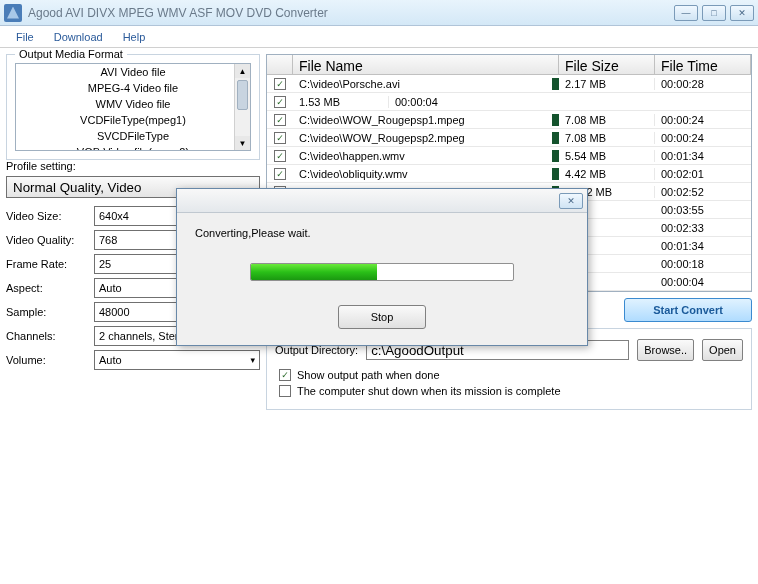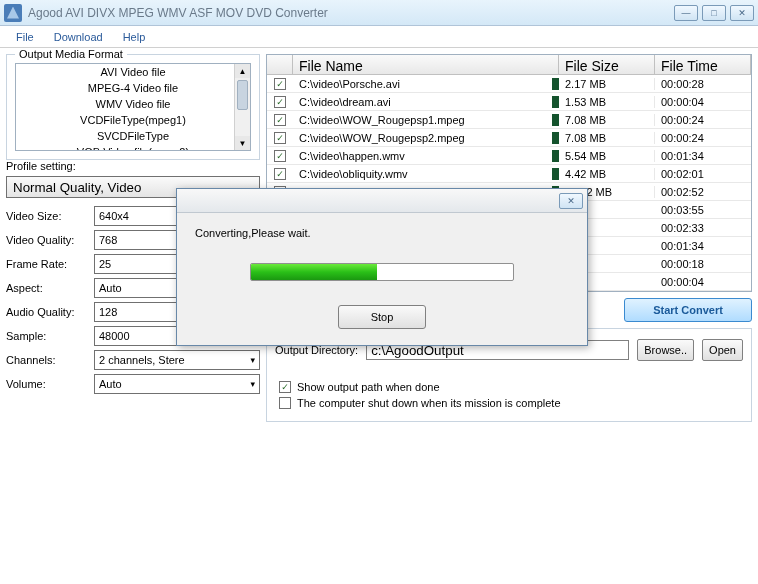--- a/index.html
+++ b/index.html
@@ -224,21 +224,21 @@
 }
 .setting-group {
   border: 1px solid #c8d4e0;
   padding: 10px 8px 8px;
   position: relative;
 }
 .output-row {
   display: flex;
   align-items: center;
   gap: 8px;
-  margin-bottom: 20px;
+  margin-bottom: 8px;
 }
 .text-input {
   flex: 1;
   border: 1px solid #808080;
   height: 20px;
   padding: 0 4px;
   background: #fff;
 }
 .small-btn {
   border: 1px solid #808080;
@@ -360,26 +360,20 @@
           <span>25</span>
         </div>
     </div>
     <div class="label-row">
       <div class="lbl">Aspect:</div>
       <div class="dropdown">
           <span>Auto</span>
         </div>
     </div>
     <div class="label-row">
-      <div class="lbl">Audio Quality:</div>
-      <div class="dropdown">
-          <span>128</span>
-        </div>
-    </div>
-    <div class="label-row">
       <div class="lbl">Sample:</div>
       <div class="dropdown">
           <span>48000</span>
         </div>
     </div>
     <div class="label-row">
       <div class="lbl">Channels:</div>
       <div class="dropdown">
           <span>2 channels, Stere</span>
         </div>
@@ -402,21 +396,20 @@
       </div>
       <div id="table-body">
           <div class="table-row">
             <div class="td td-check"><span class="checkbox">✓</span></div>
             <div class="td td-name">C:\video\Porsche.avi</div>
             <div class="td td-size">2.17 MB</div>
             <div class="td td-time">00:00:28</div>
           </div>
           <div class="table-row">
             <div class="td td-check"><span class="checkbox">✓</span></div>
-            <div class="td td-name">C:\video\dream.avi</div>
             <div class="td td-size">1.53 MB</div>
             <div class="td td-time">00:00:04</div>
           </div>
           <div class="table-row">
             <div class="td td-check"><span class="checkbox">✓</span></div>
             <div class="td td-name">C:\video\WOW_Rougepsp1.mpeg</div>
             <div class="td td-size">7.08 MB</div>
             <div class="td td-time">00:00:24</div>
           </div>
           <div class="table-row">

